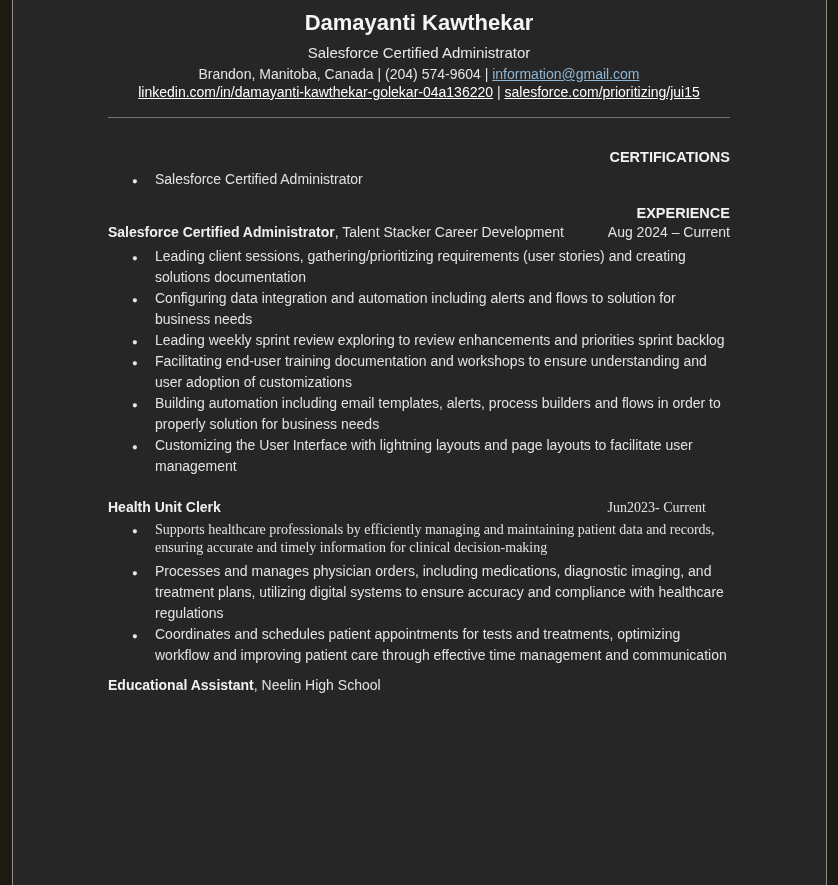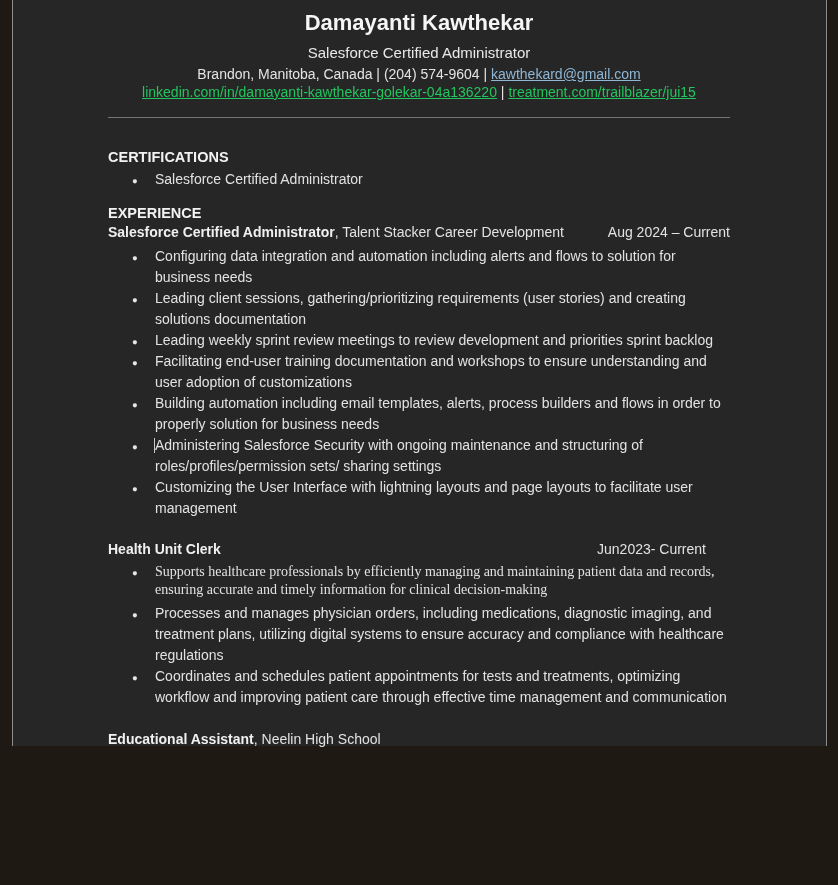--- a/index.html
+++ b/index.html
@@ -4,49 +4,49 @@
 <style>
   html,body{margin:0;padding:0;}
   body{
     width:838px;height:885px;
     background:#1e1913;
     font-family:"Liberation Sans", sans-serif;
     overflow:hidden;
     position:relative;
   }
   .page{
-    position:absolute;top:0;left:12px;width:815px;height:746px;
+    position:absolute;top:0;left:12px;width:815px;height:885px;
     background:#262626;
     border-left:1px solid #8e8e8e;
     border-right:1px solid #8e8e8e;
     box-sizing:border-box;
   }
   .content{
     padding:6px 96px 0 95px;
     color:#e2e2e2;
     font-size:14px;
   }
   .doc-header{text-align:center;}
   .doc-name{
     font-size:22px;font-weight:bold;color:#f5f5f5;
     line-height:26px;margin:4px 0 0 0;
   }
   .doc-subtitle{font-size:15px;color:#e8e8e8;line-height:18px;margin-top:8px;}
   .contact-line{font-size:14px;color:#e4e4e4;line-height:18px;margin-top:3px;}
   .links-line{font-size:14px;color:#e4e4e4;line-height:18px;}
   a.link-email{color:#8fb6d4;text-decoration:underline;cursor:pointer;}
-  a.link-blue{color:#22c55e;text-decoration:underline;cursor:pointer;}
+  a.link-blue{color:#ffffff;text-decoration:underline;cursor:pointer;}
   .sep{color:#e4e4e4;}
   .header-rule{
     border:none;border-top:1px solid #757575;
     margin:16px 0 0 0;
   }
   .section-heading{
     font-size:14.5px;font-weight:bold;color:#f2f2f2;
-    line-height:18px;margin:30px 0 0 0;
+    line-height:18px;margin:30px 0 0 0;text-align:right;
   }
   .section-heading.experience{margin-top:14px;}
   ul.bullets{
     list-style:none;margin:3px 0 0 0;padding:0;
   }
   ul.bullets li{
     position:relative;
     padding-left:47px;
     line-height:21px;
     color:#e2e2e2;
@@ -57,64 +57,63 @@
     font-size:9.5px;line-height:21px;color:#e6e6e6;
   }
   ul.bullets li.tight{line-height:17.5px;margin-bottom:5px;font-family:Liberation Serif, serif;}
   ul.bullets li.tight::before{line-height:17.5px;top:2px;}
   .job-line{
     display:flex;line-height:21px;color:#e2e2e2;
   }
   .job-title{font-weight:bold;color:#f0f0f0;white-space:pre;}
   .job-company{white-space:pre;}
   .job-dates{margin-left:auto;white-space:pre;}
-  .job-dates.inset-sm{padding-right:24px;}
+  .job-dates.inset-sm{padding-right:24px;font-family:Liberation Serif, serif;}
   .job-dates.inset-lg{padding-right:44px;}
   .job-block{margin-top:20px;}
-  .job-block.snug{margin-top:21px;}
+  .job-block.snug{margin-top:9px;}
   .text-cursor{
     position:absolute;left:46px;top:3px;
     width:1px;height:15px;background:#c9c9c9;
   }
 </style>
 </head>
 <body>
 
 <div class="page">
   <div class="content">
 
     <div class="doc-header">
       <div class="doc-name">Damayanti Kawthekar</div>
       <div class="doc-subtitle">Salesforce Certified Administrator</div>
-      <div class="contact-line"><span>Brandon, Manitoba, Canada | (204) 574-9604 | </span><a class="link-email">kawthekard@gmail.com</a></div>
-      <div class="links-line"><a class="link-blue">linkedin.com/in/damayanti-kawthekar-golekar-04a136220</a><span class="sep"> | </span><a class="link-blue">treatment.com/trailblazer/jui15</a></div>
+      <div class="contact-line"><span>Brandon, Manitoba, Canada | (204) 574-9604 | </span><a class="link-email">information@gmail.com</a></div>
+      <div class="links-line"><a class="link-blue">linkedin.com/in/damayanti-kawthekar-golekar-04a136220</a><span class="sep"> | </span><a class="link-blue">salesforce.com/prioritizing/jui15</a></div>
     </div>
 
     <hr class="header-rule">
 
     <div class="section-heading">CERTIFICATIONS</div>
     <ul class="bullets">
       <li>Salesforce Certified Administrator</li>
     </ul>
 
     <div class="section-heading experience">EXPERIENCE</div>
 
     <div class="job-block" style="margin-top:0;">
       <div class="job-line">
         <span class="job-title">Salesforce Certified Administrator</span>
           <span class="job-company">, Talent Stacker Career Development</span>
         <span class="job-dates">Aug 2024 – Current</span>
       </div>
       <ul class="bullets">
+        <li>Leading client sessions, gathering/prioritizing requirements (user stories) and creating solutions documentation</li>
         <li>Configuring data integration and automation including alerts and flows to solution for business needs</li>
-        <li>Leading client sessions, gathering/prioritizing requirements (user stories) and creating solutions documentation</li>
-        <li>Leading weekly sprint review meetings to review development and priorities sprint backlog</li>
+        <li>Leading weekly sprint review exploring to review enhancements and priorities sprint backlog</li>
         <li>Facilitating end-user training documentation and workshops to ensure understanding and user adoption of customizations</li>
         <li>Building automation including email templates, alerts, process builders and flows in order to properly solution for business needs</li>
-        <li><span class="text-cursor"></span><span>Administering Salesforce Security with ongoing maintenance and structuring of roles/profiles/permission sets/ sharing settings</span></li>
         <li>Customizing the User Interface with lightning layouts and page layouts to facilitate user management</li>
       </ul>
     </div>
 
     <div class="job-block">
       <div class="job-line">
         <span class="job-title">Health Unit Clerk</span>
         <span class="job-dates inset-sm">Jun2023- Current</span>
       </div>
       <ul class="bullets">

